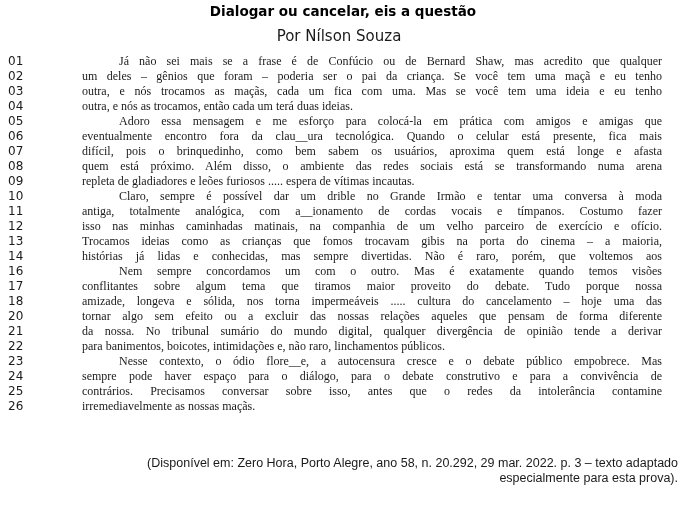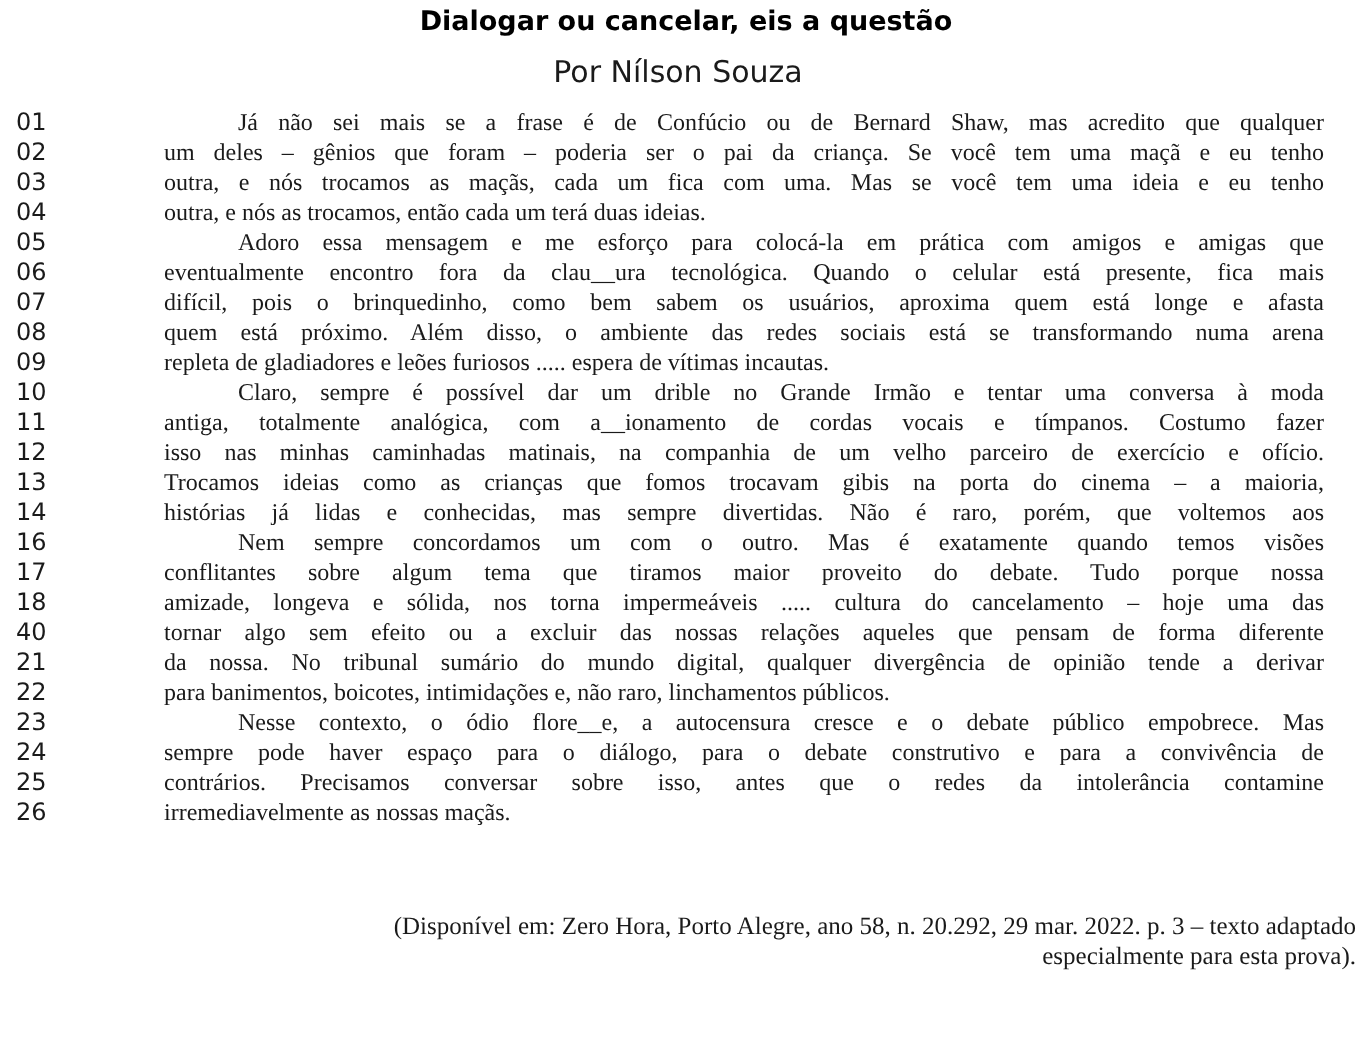--- a/index.html
+++ b/index.html
@@ -48,21 +48,21 @@
     text-align: justify;
     text-align-last: justify;
     font-family: Liberation Serif, serif;
   }
   .line.last .text { text-align: left; text-align-last: left; }
   .line.indent .text { text-indent: 37px; }
   .source {
     margin-top: 42px;
     padding-right: 8px;
     text-align: right;
-    font-family: Liberation Serif, serif;
+    font-family: Liberation Sans, sans-serif;
     font-size: 12.5px;
     line-height: 15px;
   }
 </style>
 </head>
 <body>
 
 <div class="page">
   <div class="title">Dialogar ou cancelar, eis a questão</div>
   <div class="byline">Por Nílson Souza</div>
@@ -130,21 +130,21 @@
       </div>
     <div class="line">
         <span class="num">17</span>
         <span class="text">conflitantes sobre algum tema que tiramos maior proveito do debate. Tudo porque nossa</span>
       </div>
     <div class="line">
         <span class="num">18</span>
         <span class="text">amizade, longeva e sólida, nos torna impermeáveis ..... cultura do cancelamento – hoje uma das</span>
       </div>
     <div class="line">
-        <span class="num">40</span>
+        <span class="num">20</span>
         <span class="text">tornar algo sem efeito ou a excluir das nossas relações aqueles que pensam de forma diferente</span>
       </div>
     <div class="line">
         <span class="num">21</span>
         <span class="text">da nossa. No tribunal sumário do mundo digital, qualquer divergência de opinião tende a derivar</span>
       </div>
     <div class="line last">
         <span class="num">22</span>
         <span class="text">para banimentos, boicotes, intimidações e, não raro, linchamentos públicos.</span>
       </div>

